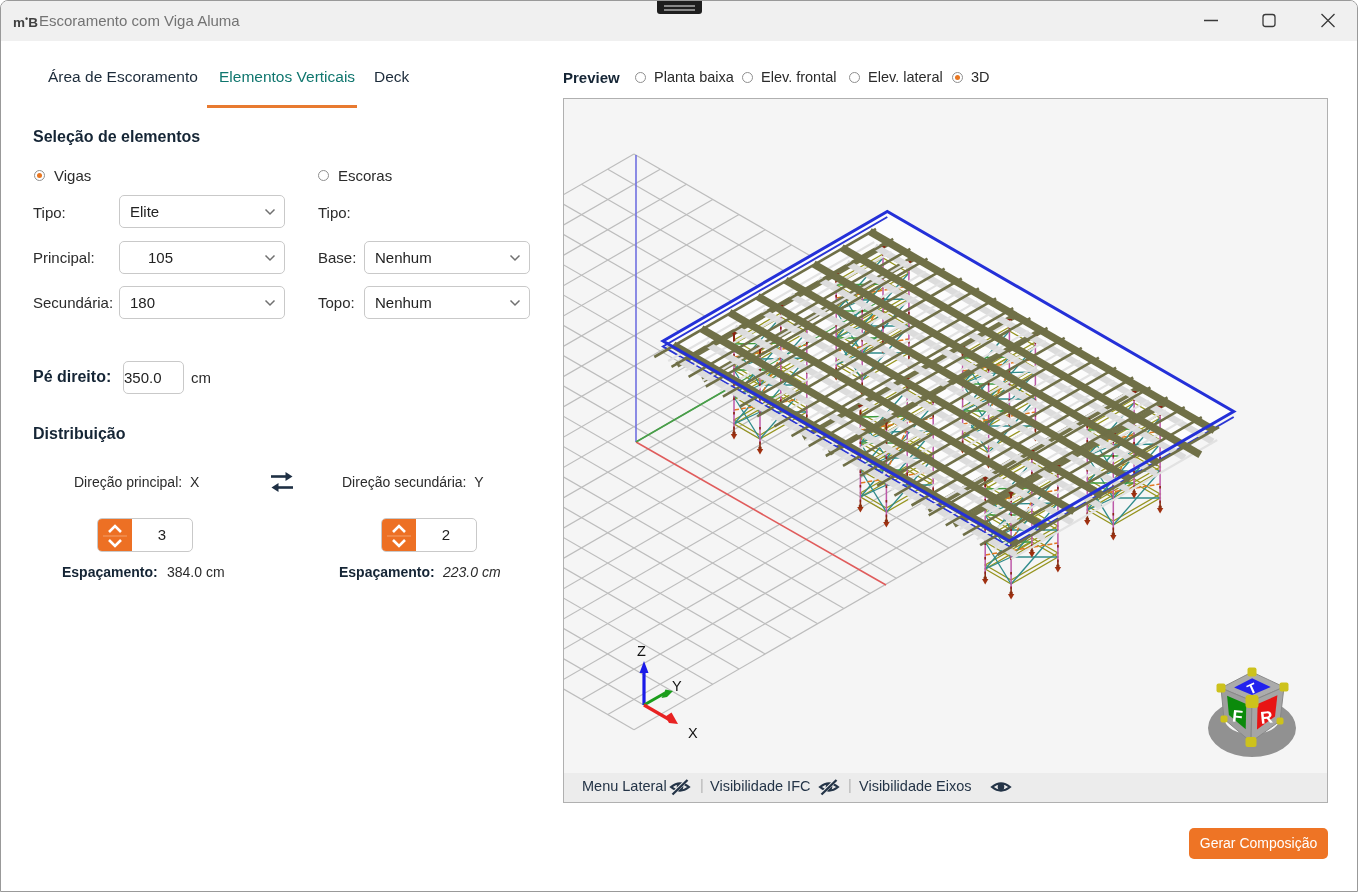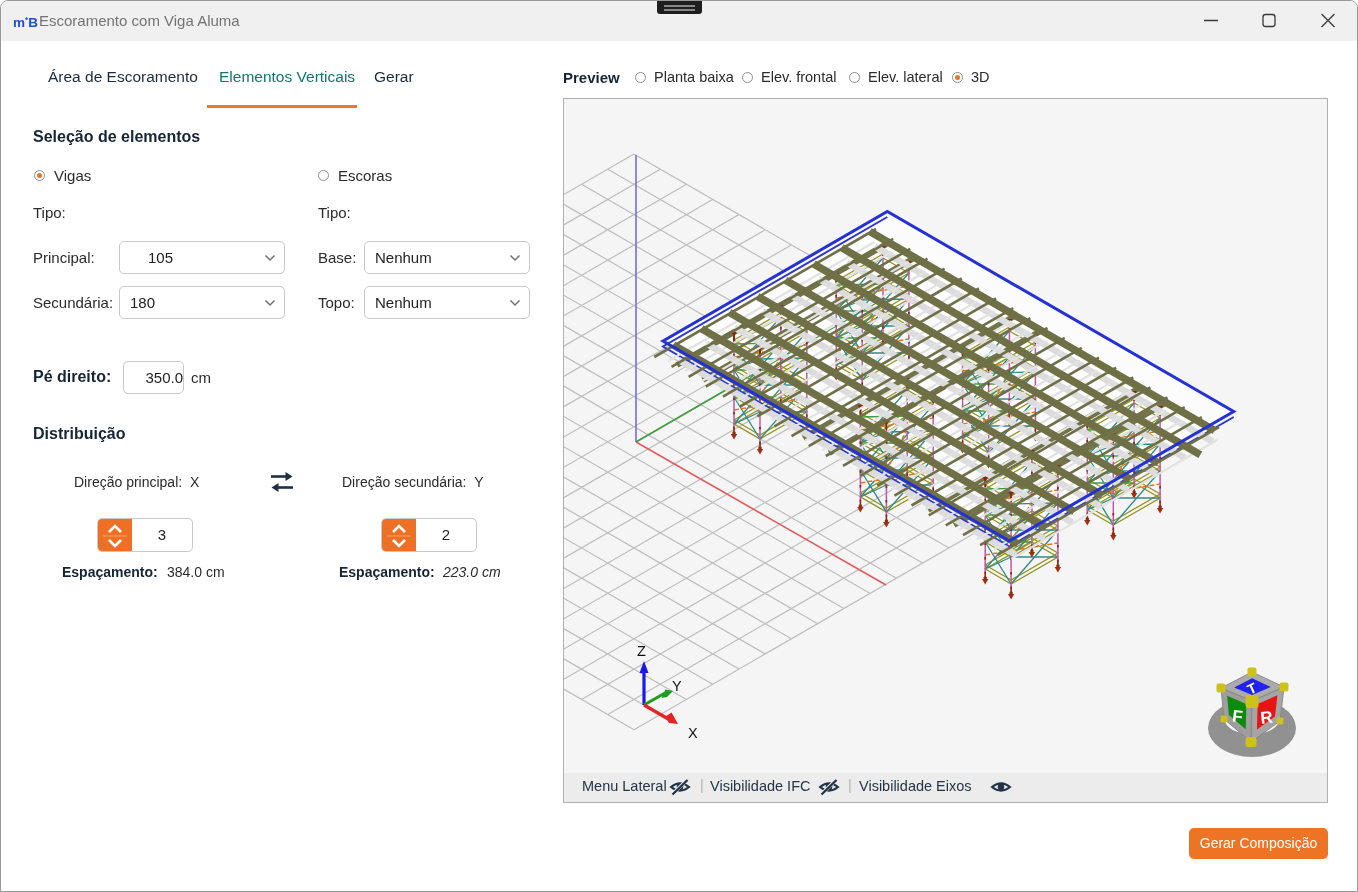--- a/index.html
+++ b/index.html
@@ -1,31 +1,31 @@
 <!DOCTYPE html>
 <html><head><meta charset="utf-8"><style>
 * { margin:0; padding:0; box-sizing:border-box; }
 html,body { width:1358px; height:892px; background:#fff; font-family:"Liberation Sans",sans-serif; overflow:hidden; }
 .win { position:absolute; left:0; top:0; width:1358px; height:892px; background:#fff; border:1px solid #999; border-radius:8px 8px 0 0; overflow:hidden; }
 .titlebar { position:absolute; left:0; top:0; width:100%; height:40px; background:#f0f0f0; }
-.logo { position:absolute; left:12px; top:13px; font-size:13.5px; font-weight:bold; color:#1d4ed8; }
+.logo { position:absolute; left:12px; top:13px; font-size:13.5px; font-weight:bold; color:#404040; }
 .title { position:absolute; left:38px; top:11px; font-size:15px; color:#737373; }
 .handle { position:absolute; left:656px; top:0; width:45px; height:13px; background:#1e1e1e; border-radius:0 0 3px 3px; }
 .handle div { position:absolute; left:7px; width:31px; height:1.5px; background:#888; }
 .wbtn { position:absolute; top:0; width:46px; height:40px; }
 .tab { position:absolute; top:67px; font-size:15.5px; color:#1c2b3a; }
 .tab.active { color:#0f766e; }
 .tabline { position:absolute; left:206px; top:104px; width:150px; height:2.5px; background:#e87a30; }
 .sechead { position:absolute; font-size:16px; font-weight:bold; color:#152535; }
 .lbl { position:absolute; font-size:15px; color:#2b2b2b; }
 .radio { position:absolute; width:11px; height:11px; border:1.4px solid #8f8f8f; border-radius:50%; background:#fff; }
 .radio.sel::after { content:""; position:absolute; left:1.8px; top:1.8px; width:5.5px; height:5.5px; background:#e87722; border-radius:50%; }
 .dd { position:absolute; width:166px; height:33px; border:1.2px solid #c9c9c9; border-radius:5px; background:#fff; font-size:15px; color:#222; line-height:31px; padding-left:10px; }
 .dd svg { position:absolute; right:8px; top:12px; }
-.numbox { position:absolute; border:1.2px solid #c9c9c9; border-radius:5px; background:#fff; font-size:15px; color:#222; text-align:right; }
+.numbox { position:absolute; border:1.2px solid #c9c9c9; border-radius:5px; background:#fff; font-size:15px; color:#222; text-align:left; }
 .spin { position:absolute; width:96px; height:34px; border:1.2px solid #c9c9c9; border-radius:5px; background:#fff; overflow:hidden; }
 .spin .or { position:absolute; left:0; top:0; width:34px; height:100%; background:#ed7024; }
 .spin .val { position:absolute; left:34px; top:0; right:0; height:100%; text-align:center; line-height:32px; font-size:15px; color:#222; }
 .viewport { position:absolute; left:562px; top:97px; width:765px; height:676px; border:1.2px solid #b0b0b0; background:#f5f5f5; }
 .vbar { position:absolute; left:562px; top:772px; width:765px; height:30px; border:1.2px solid #b0b0b0; border-top:none; background:#ececec; font-size:14.5px; color:#243447; }
 .btn { position:absolute; left:1188px; top:827px; width:139px; height:31px; background:#ee7425; border-radius:5px; color:#fff; font-size:14px; text-align:center; line-height:31px; }
 .bold { font-weight:bold; }
 </style></head>
 <body>
 <div class="win">
@@ -42,31 +42,34 @@
         <path d="M16.5 13 L29.5 26 M29.5 13 L16.5 26" stroke="#3a3a3a" stroke-width="1.3"></path>
       </svg>
   </div>
   <div class="handle">
       <div style="top:4px;"></div>
       <div style="top:8px;"></div>
     </div>
 
   <div class="tab" style="left:47px;">Área de Escoramento</div>
   <div class="tab active" style="left:218px;">Elementos Verticais</div>
-  <div class="tab" style="left:373px;">Gerar</div>
+  <div class="tab" style="left:373px;">Deck</div>
   <div class="tabline"></div>
 
   <div class="sechead" style="left:32px; top:127px;">Seleção de elementos</div>
 
   <div class="radio sel" style="left:33px; top:169px;"></div>
   <div class="lbl" style="left:53px; top:166px;">Vigas</div>
   <div class="radio" style="left:317px; top:169px;"></div>
   <div class="lbl" style="left:337px; top:166px;">Escoras</div>
 
   <div class="lbl" style="left:32px; top:203px;">Tipo:</div>
+  <div class="dd" style="left:118px; top:194px;">Elite<svg width="12" height="8" viewBox="0 0 12 8">
+        <path d="M1.5 1.5 L6 6 L10.5 1.5" fill="none" stroke="#707070" stroke-width="1.5"></path>
+      </svg></div>
   <div class="lbl" style="left:317px; top:203px;">Tipo:</div>
 
   <div class="lbl" style="left:32px; top:248px;">Principal:</div>
   <div class="dd" style="left:118px; top:240px;padding-left:28px;">105<svg width="12" height="8" viewBox="0 0 12 8">
         <path d="M1.5 1.5 L6 6 L10.5 1.5" fill="none" stroke="#707070" stroke-width="1.5"></path>
       </svg></div>
   <div class="lbl" style="left:317px; top:248px;">Base:</div>
   <div class="dd" style="left:363px; top:240px;">Nenhum<svg width="12" height="8" viewBox="0 0 12 8">
         <path d="M1.5 1.5 L6 6 L10.5 1.5" fill="none" stroke="#707070" stroke-width="1.5"></path>
       </svg></div>

